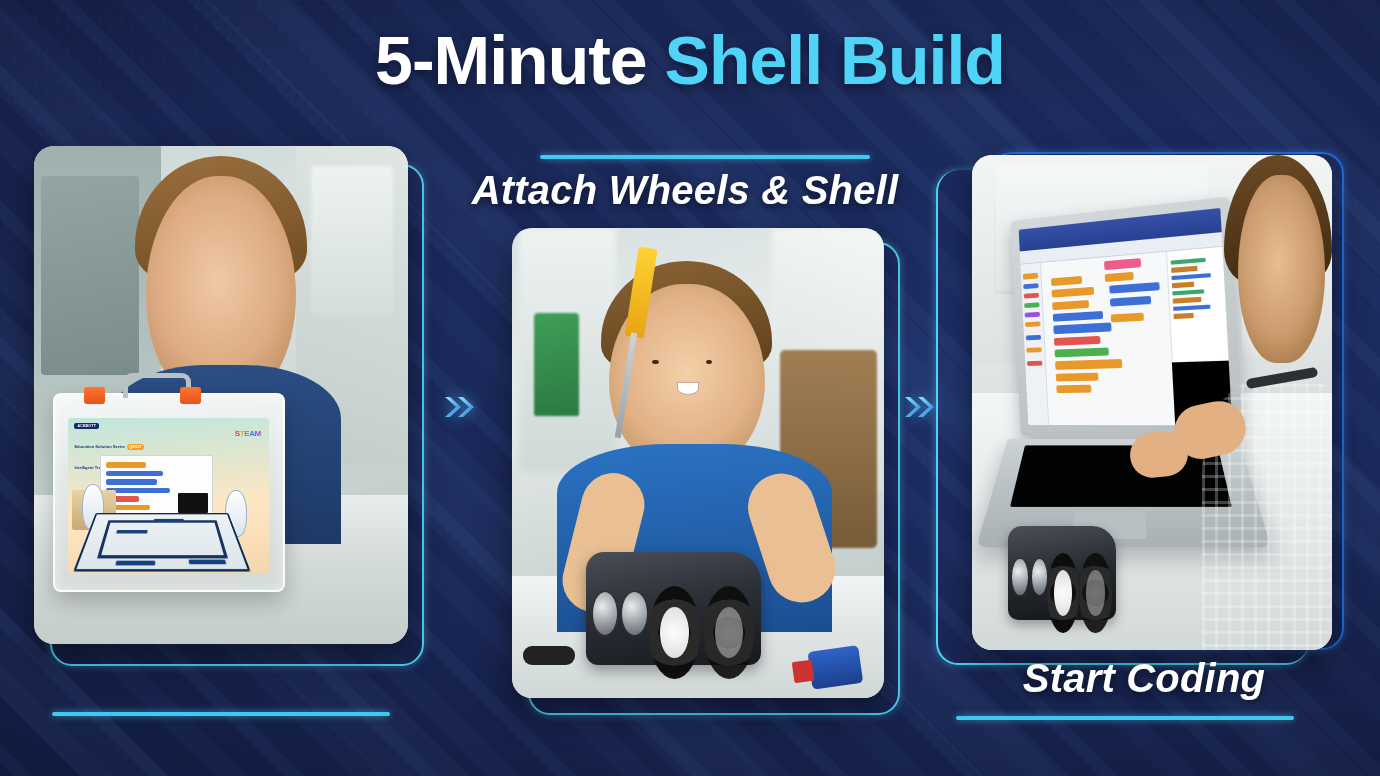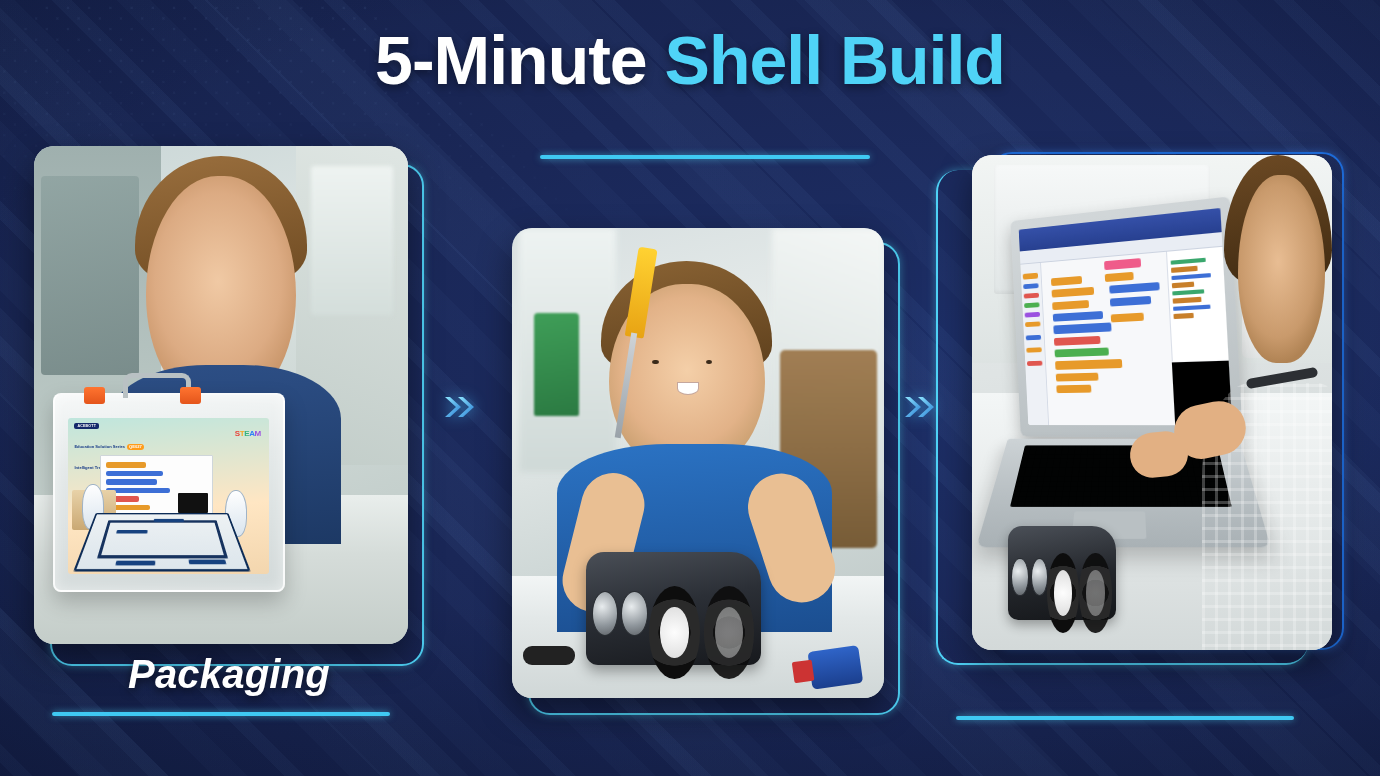--- a/index.html
+++ b/index.html
@@ -349,38 +349,38 @@
             <div class="p1-tag" style="left:18%;top:34%;width:22%"></div>
             <div class="p1-tag" style="left:44%;top:10%;width:22%"></div>
             <div class="p1-tag" style="left:22%;bottom:6%;width:24%"></div>
             <div class="p1-tag" style="right:12%;bottom:8%;width:22%"></div>
           </div>
         </div>
       </div>
     </div>
   </div>
   <div class="rule" style="left:18px; top:566px; width:338px;"></div>
-  <div class="caption" style="left:0; top:506px; width:390px;">Packaging</div>
 </div>
 
 <div class="arrow" style="left:437px; top:384px;">
   <svg viewBox="0 0 46 46" xmlns="http://www.w3.org/2000/svg">
     <defs>
         <linearGradient id="ag1" x1="0" y1="0" x2="1" y2="1">
       <stop offset="0" stop-color="#8fe6ff"></stop>
           <stop offset="1" stop-color="#2a7fd4"></stop>
     </linearGradient>
       </defs>
     <path d="M8 13 L19 23 L8 33 L13 33 L24 23 L13 13 Z" fill="url(#ag1)"></path>
     <path d="M21 13 L32 23 L21 33 L26 33 L37 23 L26 13 Z" fill="url(#ag1)"></path>
   </svg>
 </div>
 
 <div class="card" style="left:470px; top:150px; width:430px; height:565px;">
   <div class="rule" style="left:70px; top:5px; width:330px;"></div>
+  <div class="caption" style="left:-22px; top:18px; width:474px;">Attach Wheels &amp; Shell</div>
   <div class="frame" style="left:58px; top:92px; width:372px; height:473px;"></div>
   <div class="photo" style="left:42px; top:78px; width:372px; height:470px;">
     <div class="inner">
       <div class="p2-bg"></div>
       <div class="p2-winL"></div>
         <div class="p2-green"></div>
       <div class="p2-winR"></div>
         <div class="p2-chair"></div>
       <div class="p2-table"></div>
       <div class="p2-hair2"></div>
@@ -501,13 +501,14 @@
         <div class="p3-cw" style="left:36%">
             <div class="p3-chub"></div>
           </div>
         <div class="p3-cw" style="right:4%;opacity:.9">
             <div class="p3-chub" style="opacity:.45"></div>
           </div>
       </div>
     </div>
   </div>
   <div class="rule" style="left:12px; top:566px; width:338px;"></div>
+  <div class="caption" style="left:0; top:506px; width:400px;">Start Coding</div>
 </div>
 
 </body></html>

